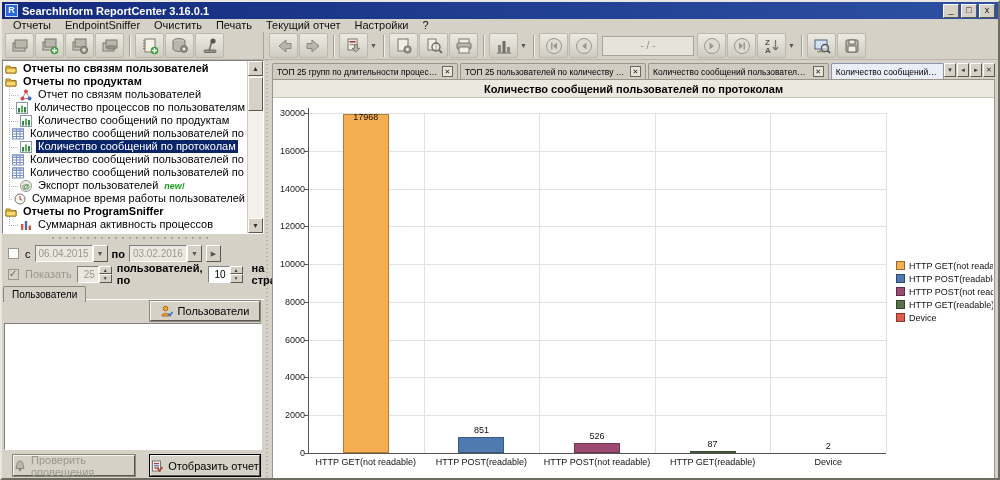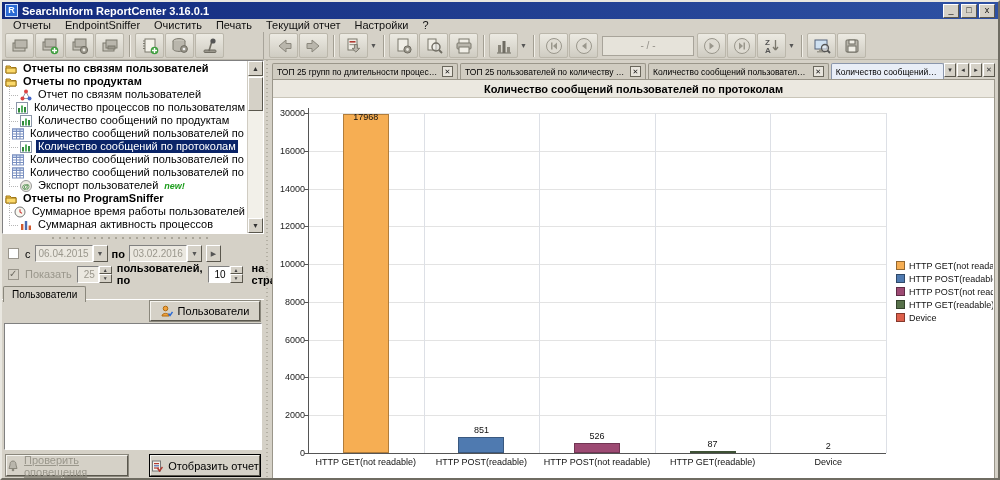--- a/index.html
+++ b/index.html
@@ -101,21 +101,21 @@
   .btn { display:flex; align-items:center; justify-content:center; gap:5px;
          background:#d5d1c7; border:1px solid; border-color:#f5f4ef #5a574d #5a574d #f5f4ef;
          box-shadow:0 0 0 1px #8a877c; font-size:11px; }
   .btn.disabled { color:#9a978c; }
   .btn.default { box-shadow:0 0 0 1px #000; }
   .btn svg { width:12px; height:12px; }
   .btn-clear   { position:absolute; top:241px; left:4px;  width:112px; height:20px;margin-top:28px; }
   .btn-users   { position:absolute; top:241px; left:148px; width:110px; height:20px; }
   .users-list { position:absolute; top:263px; left:2px; right:2px; height:127px; background:#fff;
                 border:1px solid; border-color:#808080 #fff #fff #808080; }
-  .btn-alerts  { position:absolute; top:395px; left:4px;  width:122px; height:21px;text-decoration:underline; }
+  .btn-alerts  { position:absolute; top:395px; left:11px;  width:122px; height:21px; }
   .btn-report  { position:absolute; top:395px; left:148px; width:110px; height:21px; }
 
   
   .tabstrip { position:absolute; left:0; right:0; top:0; height:19px; display:flex;
               align-items:flex-end; padding:2px 52px 0 2px; }
   .doc-tab { height:16px; max-width:186px; display:flex; align-items:center; gap:3px;
              background:#d0ccc1; border:1px solid #9a968a; border-bottom:none;
              border-radius:2px 2px 0 0; padding:0 4px; margin-right:2px; overflow:hidden; }
   .doc-tab .lbl { font-size:8.5px; white-space:nowrap; overflow:hidden; text-overflow:ellipsis; }
   .doc-tab.active { background:#e9eef7; border-color:#8a96ac; }
@@ -442,38 +442,38 @@
               <span class="conn"></span>
               <span class="tree-icon">
                 <svg viewBox="0 0 12 12" xmlns="http://www.w3.org/2000/svg">
                   <circle cx="6" cy="6" r="5.5" fill="#eceae2" stroke="#999"></circle>
                   <text x="6" y="8.6" font-size="8" text-anchor="middle" fill="#2a7a2a" font-weight="bold" font-family="Liberation Sans">@</text>
                 </svg>
               </span>
               <span class="tree-label">Экспорт пользователей</span>
               <span class="tree-badge">new!</span>
             </div>
+            <div class="tree-row">
+              <span class="conn"></span>
+              <span class="tree-icon">
+                <svg viewBox="0 0 12 12" xmlns="http://www.w3.org/2000/svg">
+                  <circle cx="6" cy="6" r="5" fill="#f8f8f0" stroke="#777"></circle>
+                  <path d="M6 3.2V6l2 1.4" stroke="#c33" stroke-width="1.1" fill="none"></path>
+                </svg>
+              </span>
+              <span class="tree-label">Суммарное время работы пользователей</span>
+            </div>
             <div class="tree-row bold">
               <span class="tree-icon">
                 <svg viewBox="0 0 12 12" xmlns="http://www.w3.org/2000/svg">
                   <path d="M1 3h4l1.5 1.5H11V10H1z" fill="#f7c64a" stroke="#a07818"></path>
                   <path d="M1 5h10v5H1z" fill="#fbd96a" stroke="#a07818"></path>
                 </svg>
               </span>
               <span class="tree-label">Отчеты по ProgramSniffer</span>
-            </div>
-            <div class="tree-row">
-              <span class="conn"></span>
-              <span class="tree-icon">
-                <svg viewBox="0 0 12 12" xmlns="http://www.w3.org/2000/svg">
-                  <circle cx="6" cy="6" r="5" fill="#f8f8f0" stroke="#777"></circle>
-                  <path d="M6 3.2V6l2 1.4" stroke="#c33" stroke-width="1.1" fill="none"></path>
-                </svg>
-              </span>
-              <span class="tree-label">Суммарное время работы пользователей</span>
             </div>
             <div class="tree-row">
               <span class="conn"></span>
               <span class="tree-icon">
                 <svg viewBox="0 0 12 12" xmlns="http://www.w3.org/2000/svg">
                   <rect x="1" y="5" width="2.4" height="6" fill="#d05a30"></rect>
                   <rect x="4.8" y="2" width="2.4" height="9" fill="#4a6ab0"></rect>
                   <rect x="8.6" y="6.5" width="2.4" height="4.5" fill="#d05a30"></rect>
                 </svg>
               </span>

